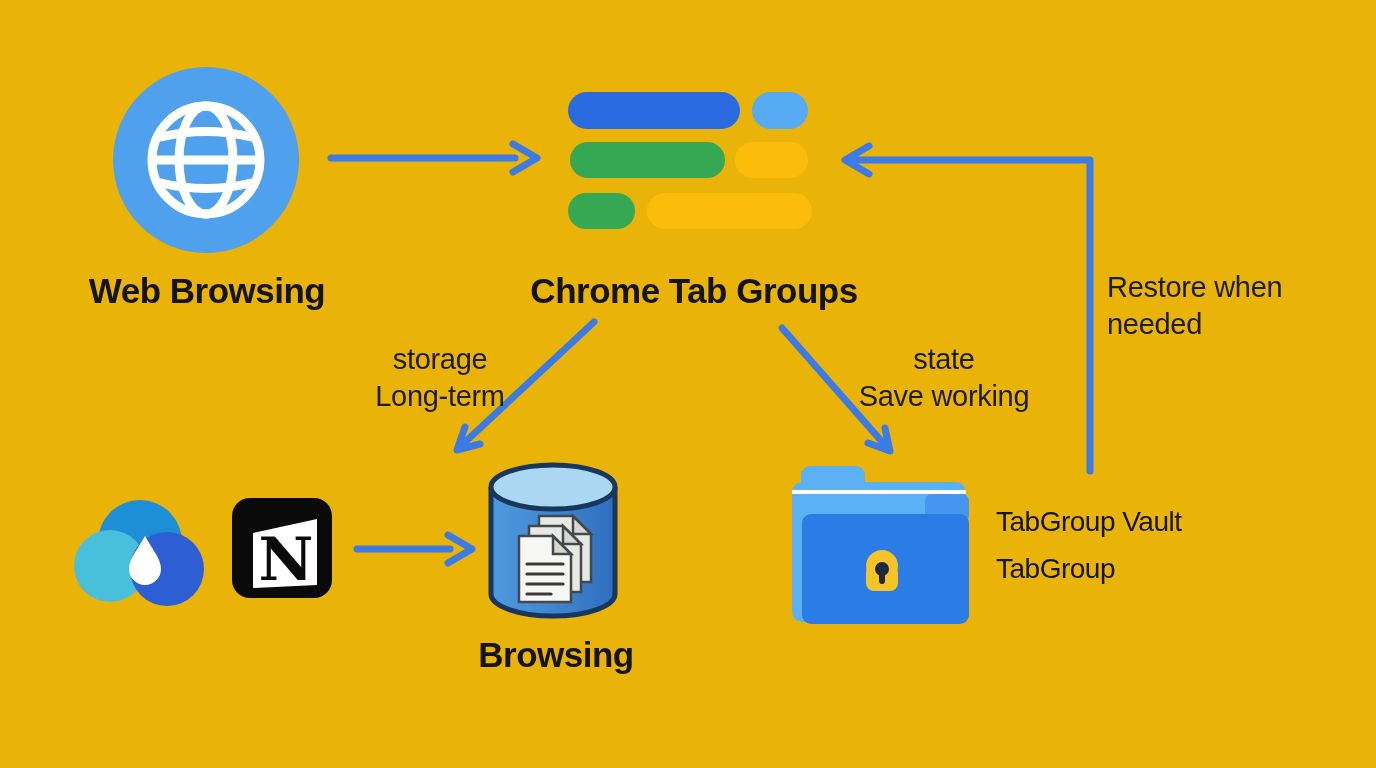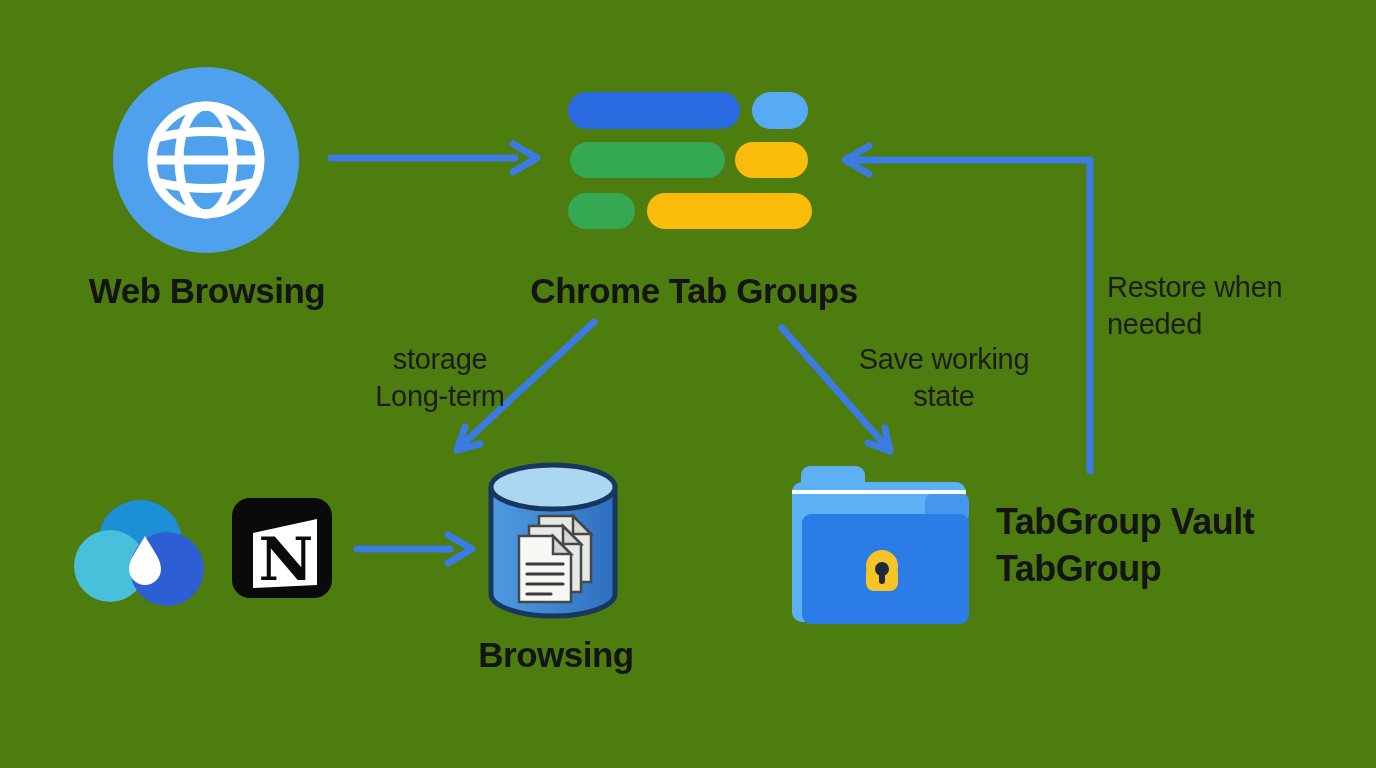--- a/index.html
+++ b/index.html
@@ -1,32 +1,32 @@
 <!DOCTYPE html>
 <html><head>
 <meta charset="utf-8">
 <style>
   html,body{margin:0;padding:0;background:#ffffff;}
   #stage{
-    position:relative;width:1376px;height:768px;background:#4d7c0f;overflow:hidden;
+    position:relative;width:1376px;height:768px;background:#eab308;overflow:hidden;
     font-family:"Liberation Sans",sans-serif;color:#141414;
   }
   .abs{position:absolute;}
   .node-label{
     font-weight:bold;font-size:35px;line-height:42px;letter-spacing:-0.5px;
     white-space:nowrap;color:#141414;
   }
   .node-label.centered{transform:translateX(-50%);text-align:center;}
   .node-label.two-line{line-height:47px;white-space:normal;}
   .edge-label{
     font-size:29px;line-height:37px;color:#1c1c1c;letter-spacing:-0.3px;
   }
   .edge-label.centered{transform:translateX(-50%);text-align:center;white-space:nowrap;}
   .vault-label{
-    font-weight:bold;font-size:36px;line-height:47px;letter-spacing:-0.5px;
+    font-weight:normal;font-size:28px;line-height:47px;letter-spacing:-0.5px;
     color:#141414;white-space:nowrap;
   }
   svg{display:block;}
 </style>
 </head>
 <body>
 
 <div id="stage">
 
   <svg class="abs" style="left:0;top:0;" width="1376" height="768" viewBox="0 0 1376 768">
@@ -69,22 +69,22 @@
     <rect x="2" y="103" width="67" height="36" rx="18" fill="#34A853"></rect>
     <rect x="81" y="103" width="165" height="36" rx="18" fill="#FBBC0C"></rect>
   </svg>
   <div class="abs node-label centered" style="left:694px;top:270px;">Chrome Tab Groups</div>
 
   <div class="abs edge-label centered" style="left:440px;top:341px;">
     <div>storage</div>
     <div>Long-term</div>
   </div>
   <div class="abs edge-label centered" style="left:944px;top:341px;">
+    <div>state</div>
     <div>Save working</div>
-    <div>state</div>
   </div>
   <div class="abs edge-label" style="left:1107px;top:269px;">
     <div>Restore when</div>
     <div>needed</div>
   </div>
 
   <svg class="abs" style="left:485px;top:458px;" width="140" height="172" viewBox="0 0 140 172">
     <defs>
       <linearGradient id="dbBody" x1="0" y1="0" x2="1" y2="0">
         <stop offset="0" stop-color="#4E9ADF"></stop>

